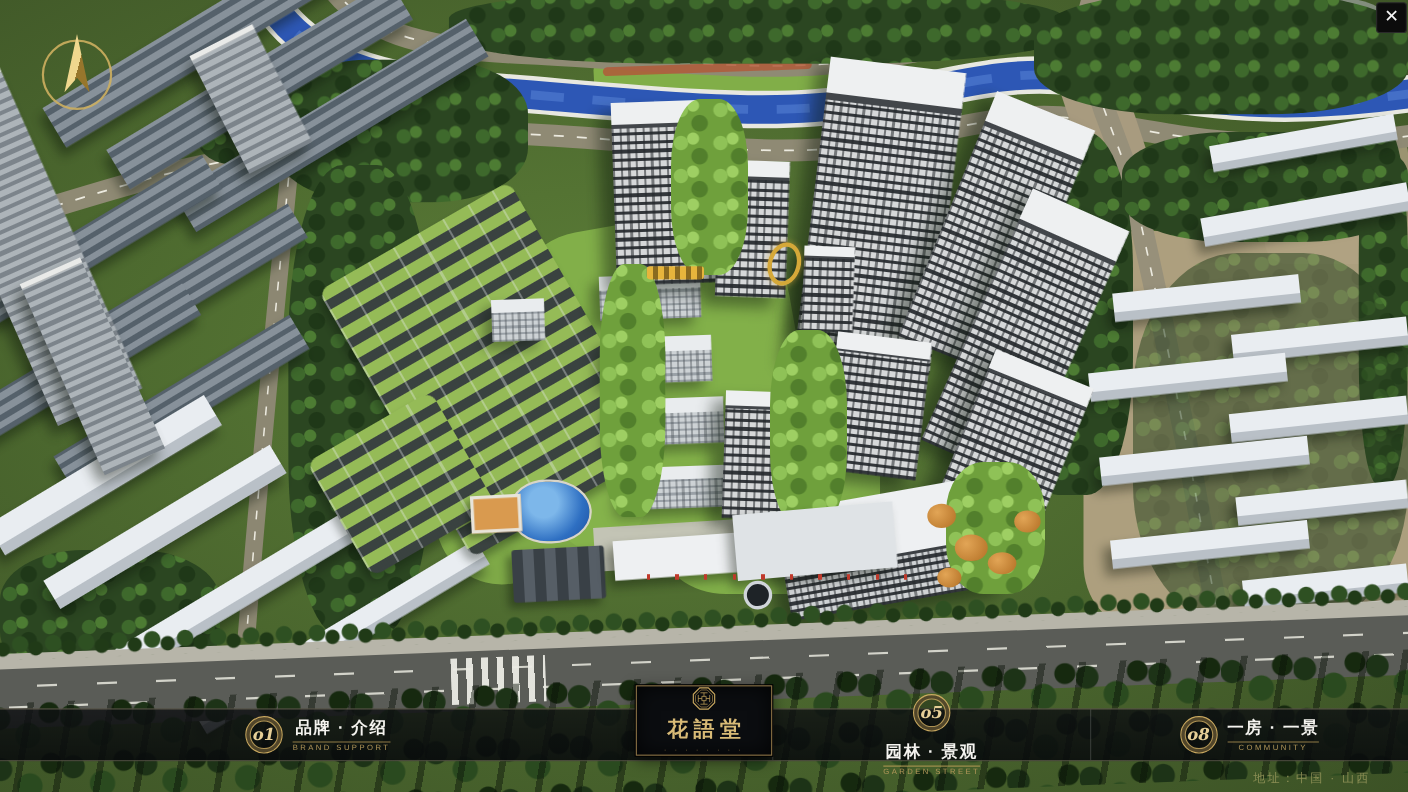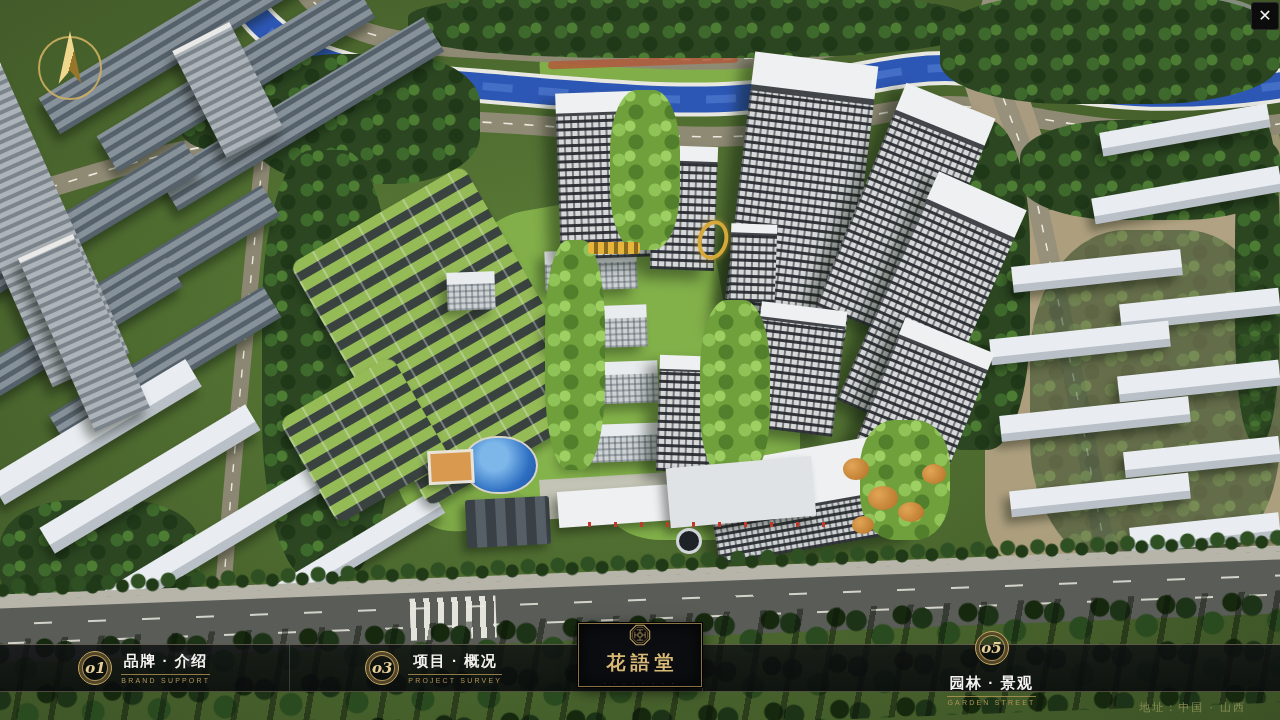--- a/index.html
+++ b/index.html
@@ -226,29 +226,20 @@
     <div class="nav-group left">
       <div class="nav-item">
         <span class="badge">
             <i class="num">o1</i>
           </span>
         <span class="labels">
           <b class="zh">品牌 · 介绍</b>
           <em class="en">BRAND SUPPORT</em>
         </span>
       </div>
-      <div class="nav-item">
-        <span class="badge">
-            <i class="num">o3</i>
-          </span>
-        <span class="labels">
-          <b class="zh">项目 · 概况</b>
-          <em class="en">PROJECT SURVEY</em>
-        </span>
-      </div>
     </div>
 
     <div class="logo">
       <svg width="34" height="34" viewBox="0 0 34 34">
         <polygon points="11,2 23,2 32,11 32,23 23,32 11,32 2,23 2,11" fill="none" stroke="#c9a85f" stroke-width="1.6"></polygon>
         <polygon points="12.5,5 21.5,5 29,12.5 29,21.5 21.5,29 12.5,29 5,21.5 5,12.5" fill="none" stroke="#c9a85f" stroke-width="0.8"></polygon>
         <path d="M12 9h10M9 12v10M25 12v10M12 25h10M14 14h6v6h-6z M17 9v5M17 20v5M9 17h5M20 17h5" fill="none" stroke="#c9a85f" stroke-width="1"></path>
       </svg>
       <b class="logoname">花語堂</b>
       <i class="logocap">· · · · · · · ·</i>
@@ -257,17 +248,26 @@
     <div class="nav-group right">
       <div class="nav-item">
         <span class="badge">
             <i class="num">o5</i>
           </span>
         <span class="labels">
           <b class="zh">园林 · 景观</b>
           <em class="en">GARDEN STREET</em>
         </span>
       </div>
+      <div class="nav-item">
+        <span class="badge">
+            <i class="num">o8</i>
+          </span>
+        <span class="labels">
+          <b class="zh">一房 · 一景</b>
+          <em class="en">COMMUNITY</em>
+        </span>
+      </div>
     </div>
   </div>
 
   <div class="address">地址：中国 · 山西</div>
 </div>
 
 </body></html>

